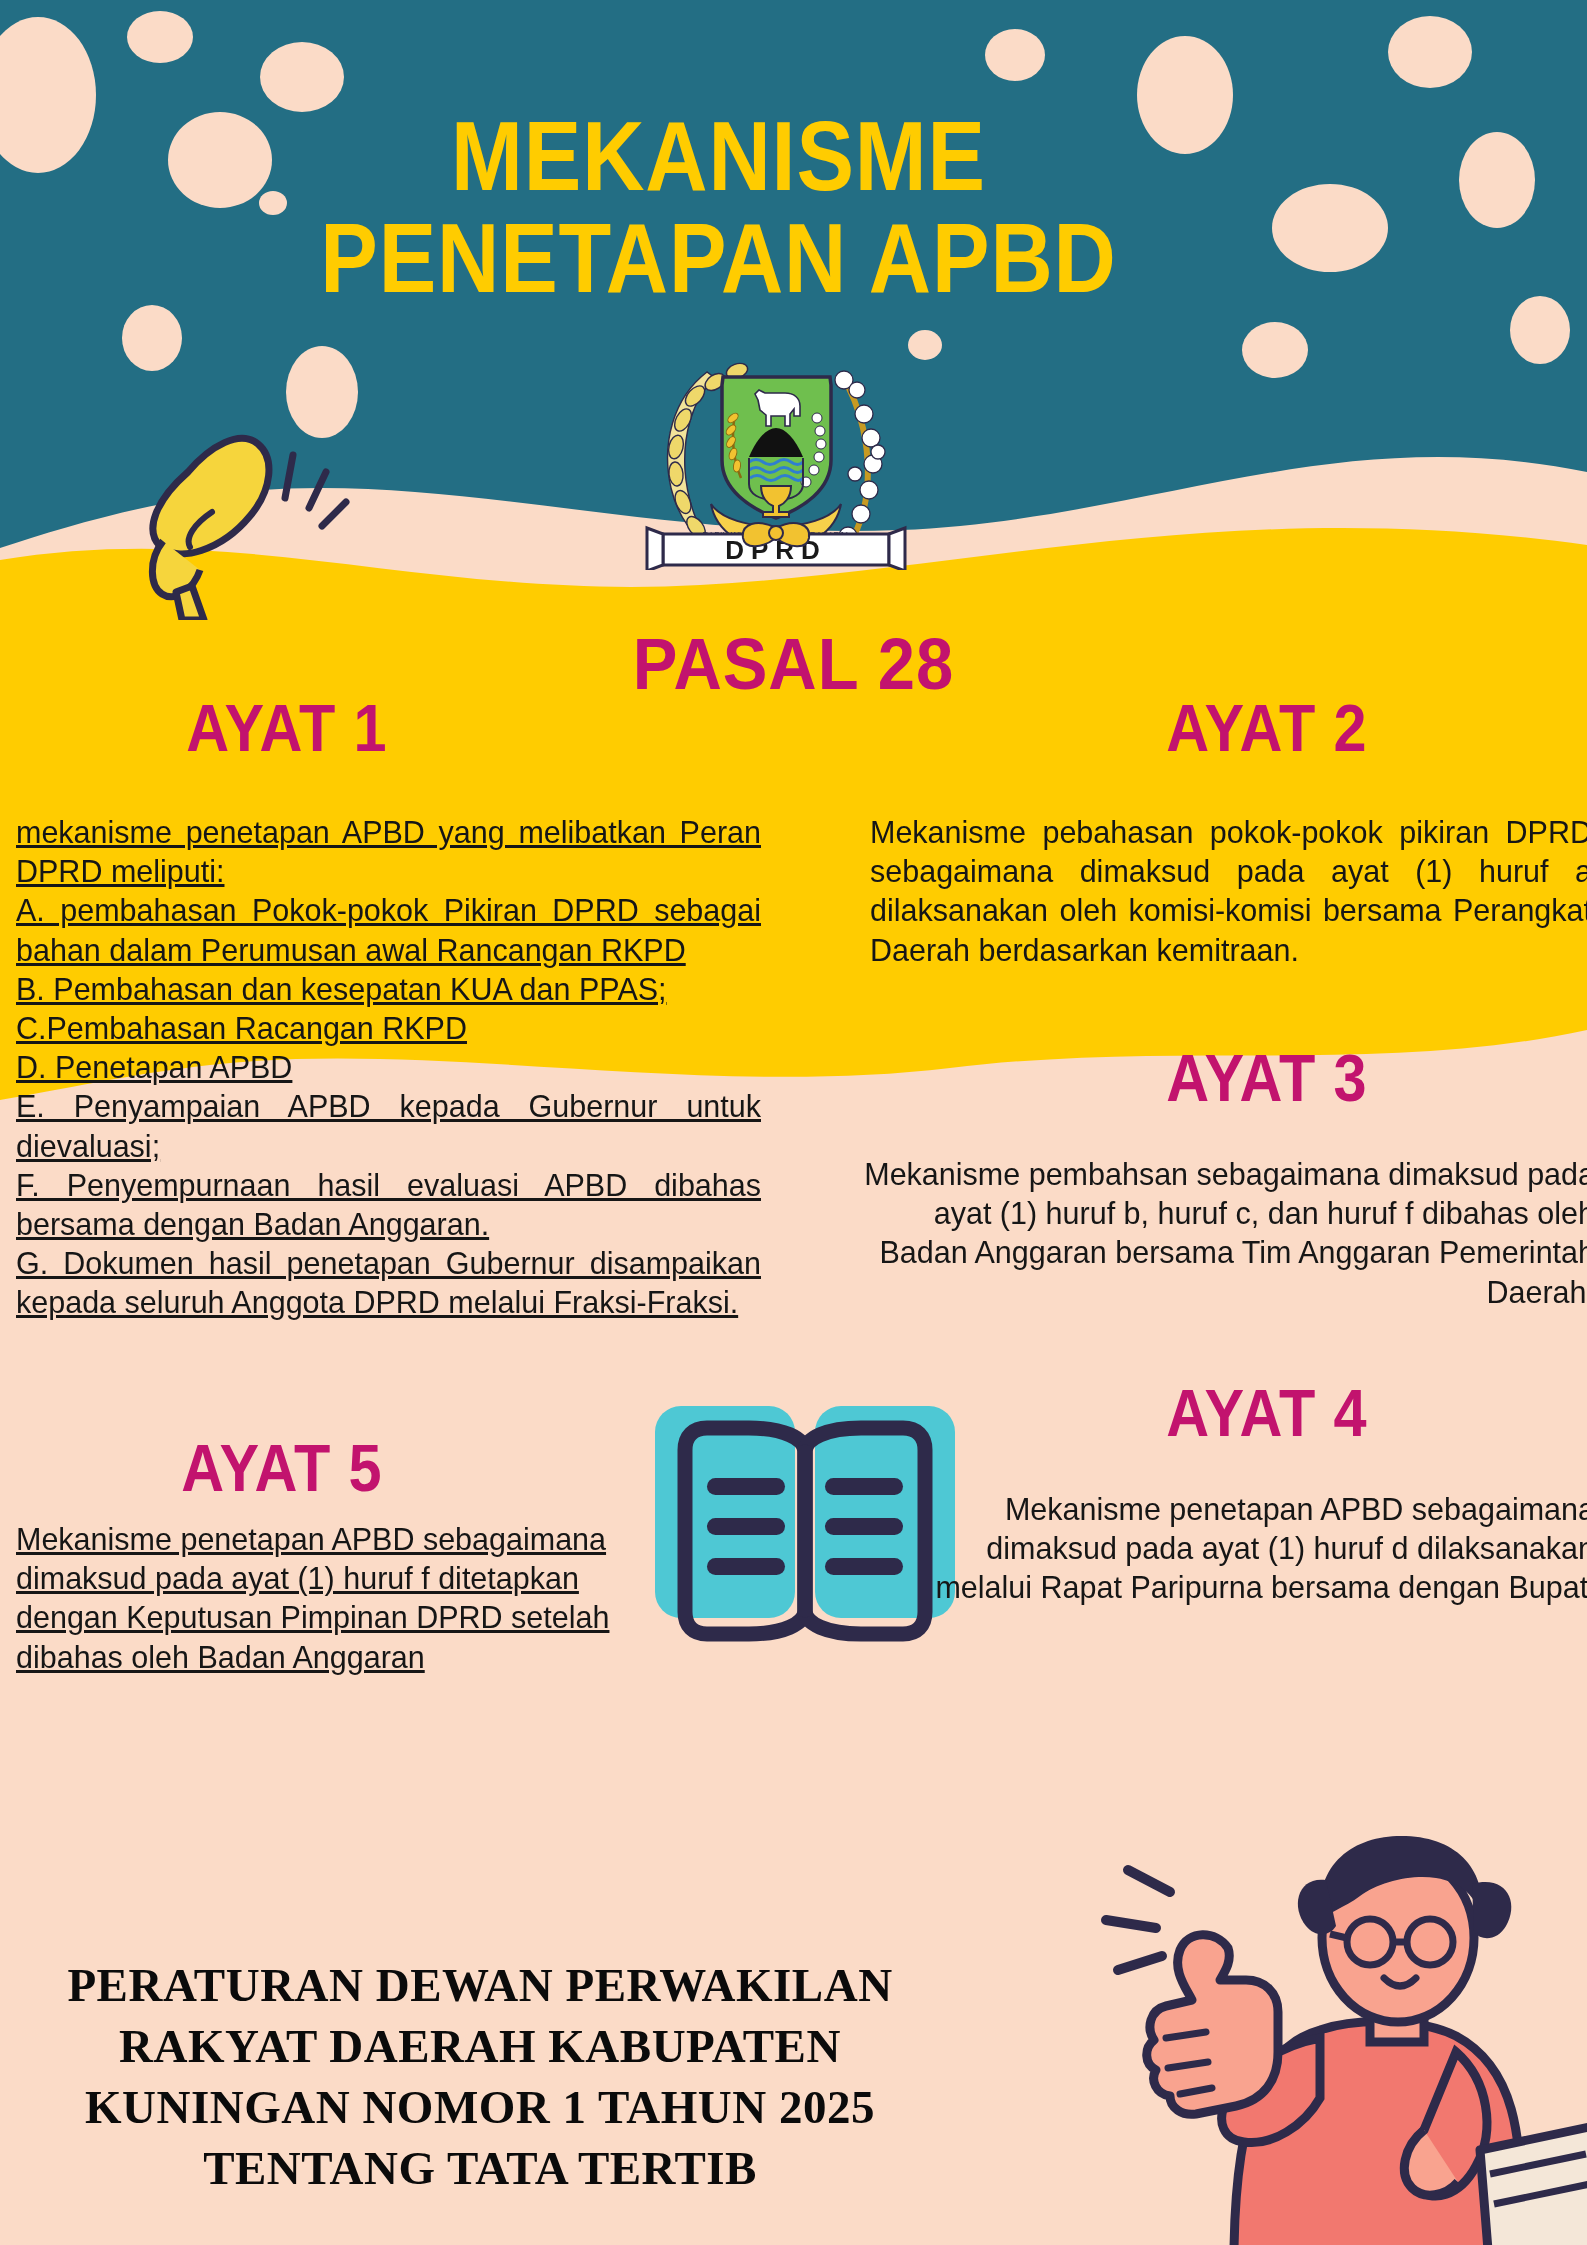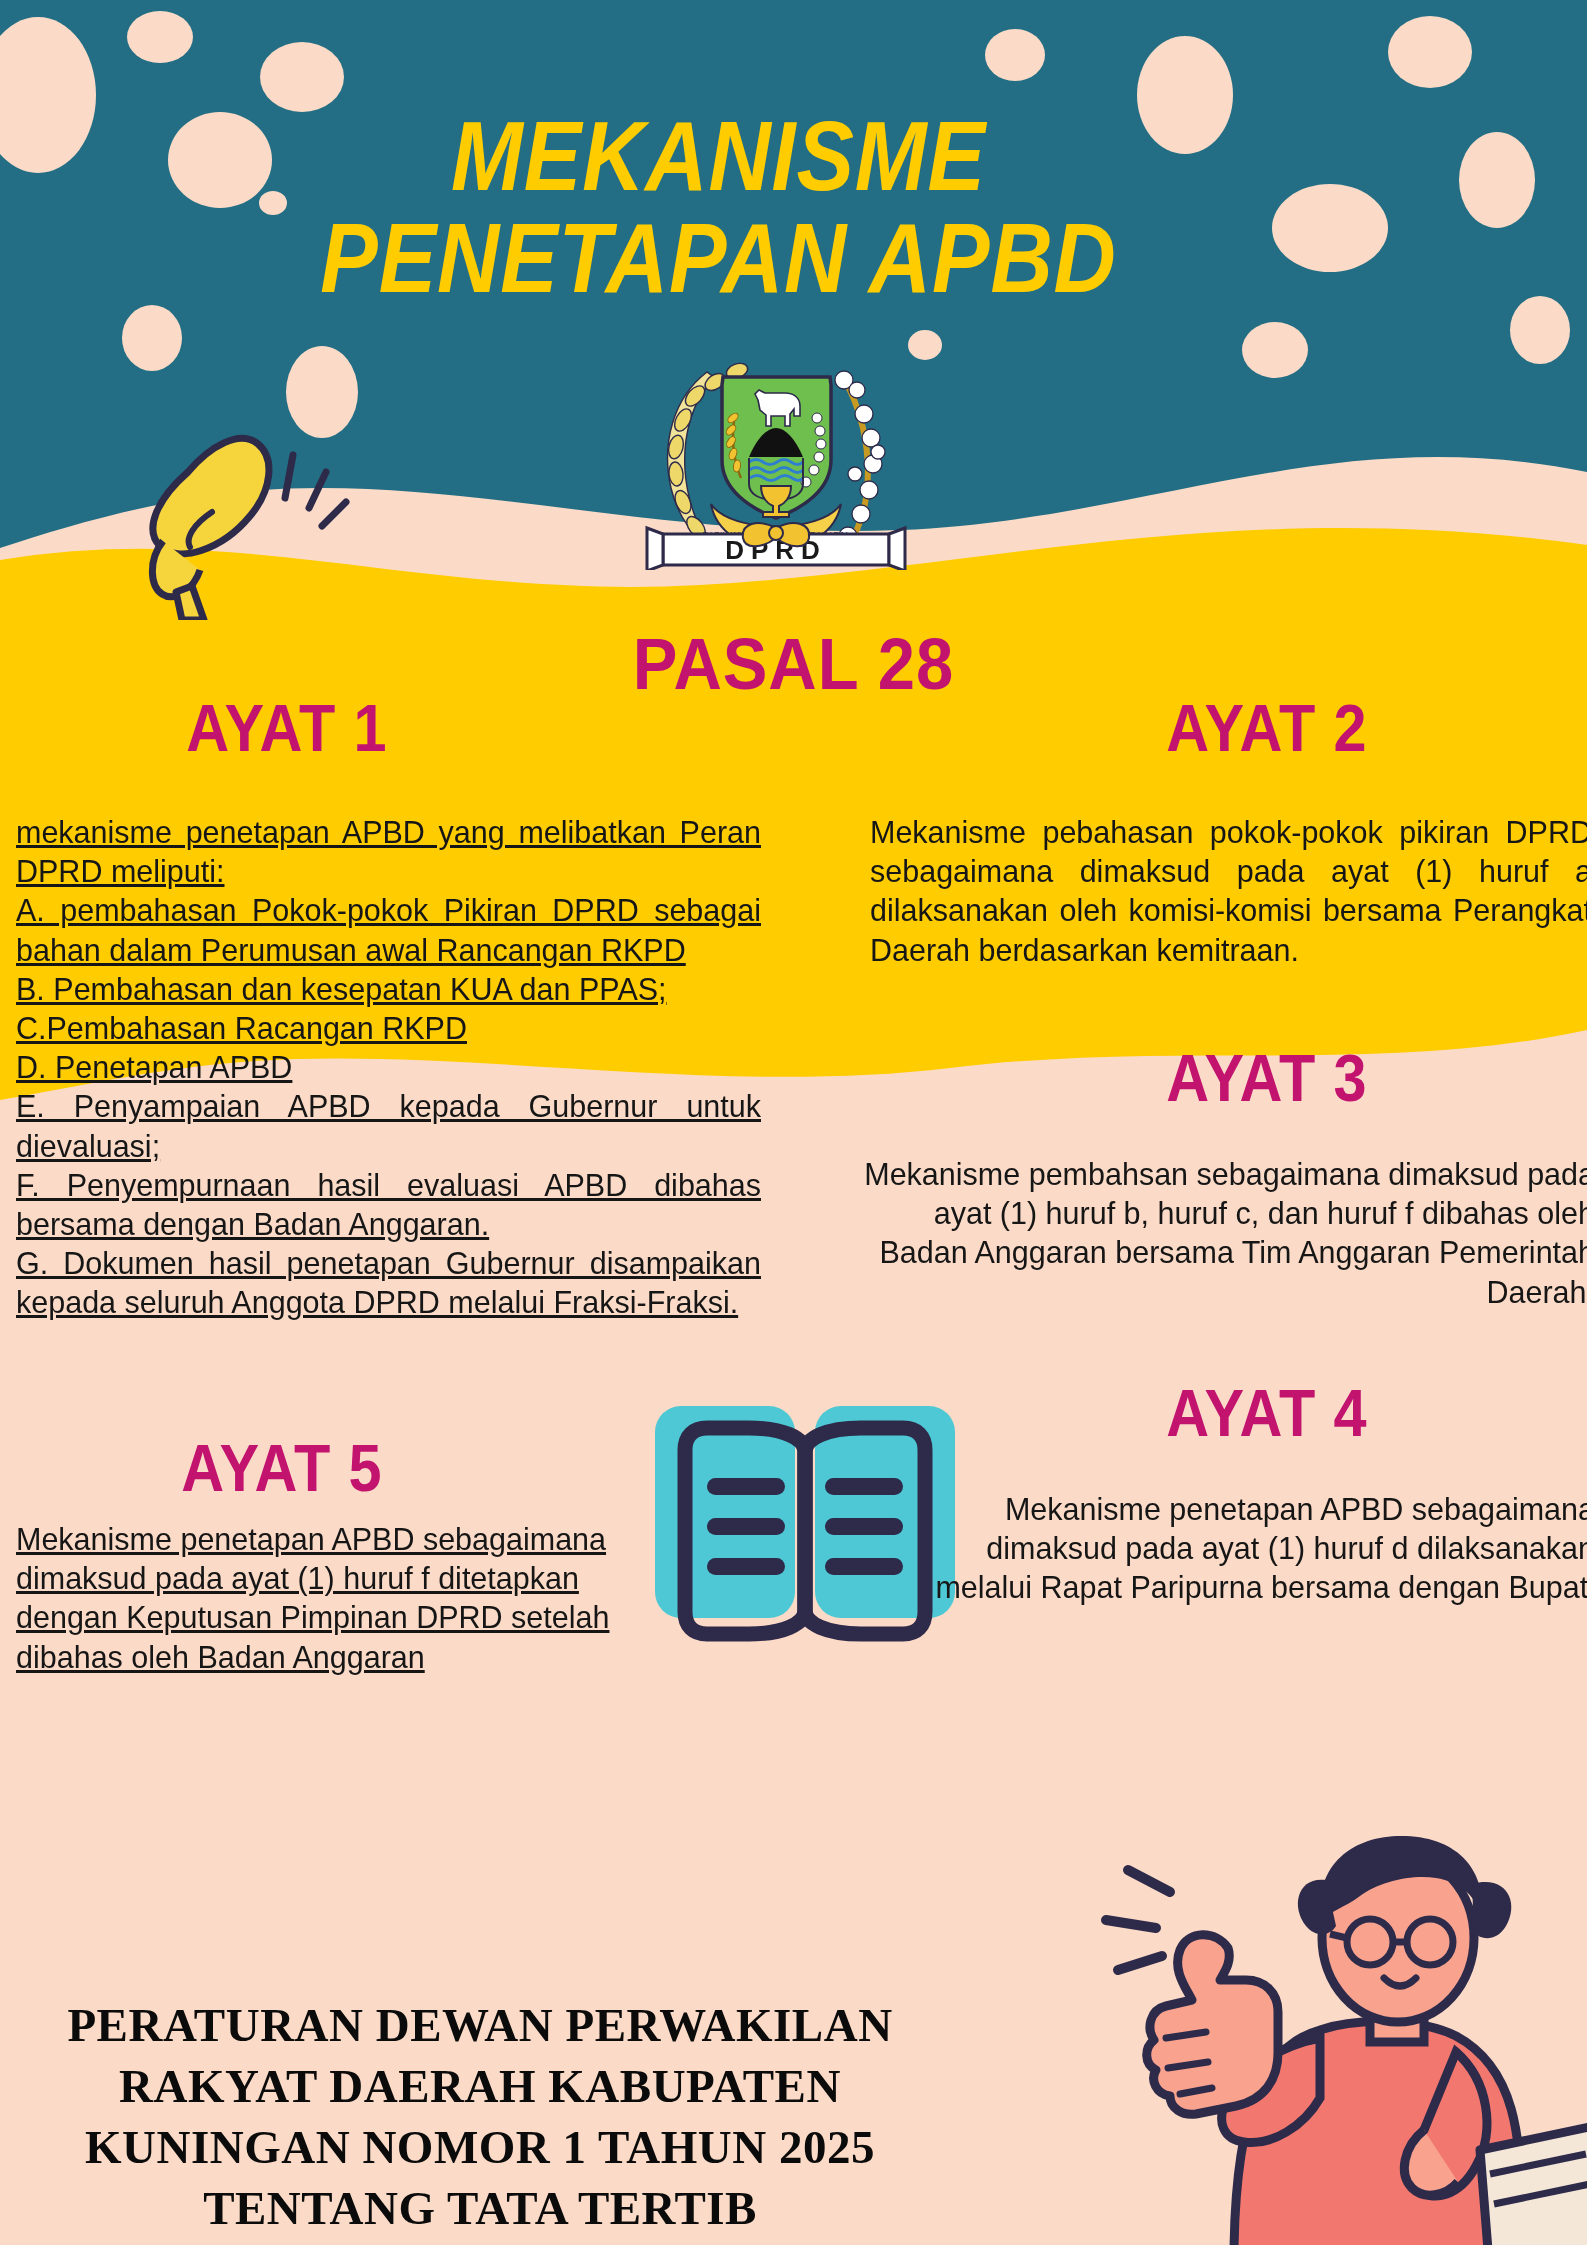--- a/index.html
+++ b/index.html
@@ -11,21 +11,21 @@
     overflow:hidden;
   }
   .poster { position:absolute; inset:0; width:1587px; height:2245px; overflow:hidden; }
 
   
   .bg-peach { position:absolute; inset:0; background:#FBDBC7; }
   .bg-svg   { position:absolute; inset:0; width:1587px; height:2245px; }
 
   .title-block {
     position:absolute; left:0; top:108px; width:1437px;
-    text-align:center; z-index:6;font-style:italic;
+    text-align:center; z-index:6;
   }
   .title-line {
     display:block;
     color:#FFCC00;
     font-family:"Liberation Sans Narrow","Liberation Sans",sans-serif;
     font-weight:bold;
     letter-spacing:1px;
     line-height:0.98;
     transform:scaleX(0.88);
   }
@@ -89,21 +89,20 @@
   .footer {
     position:absolute; left:0; top:1955px; width:960px;
     text-align:center; z-index:10;
     color:#0B0B0B;
     font-family:"Liberation Serif", serif;
     font-weight:bold;
     font-size:47px;
     line-height:1.30;
     letter-spacing:0.5px;
     white-space:pre-line;
-    margin-top:40px;
   }
 </style>
 </head>
 <body>
 
 <div class="poster">
 
   <div class="bg-peach"></div>
 
   <svg class="bg-svg" viewBox="0 0 1587 2245" preserveAspectRatio="none">

